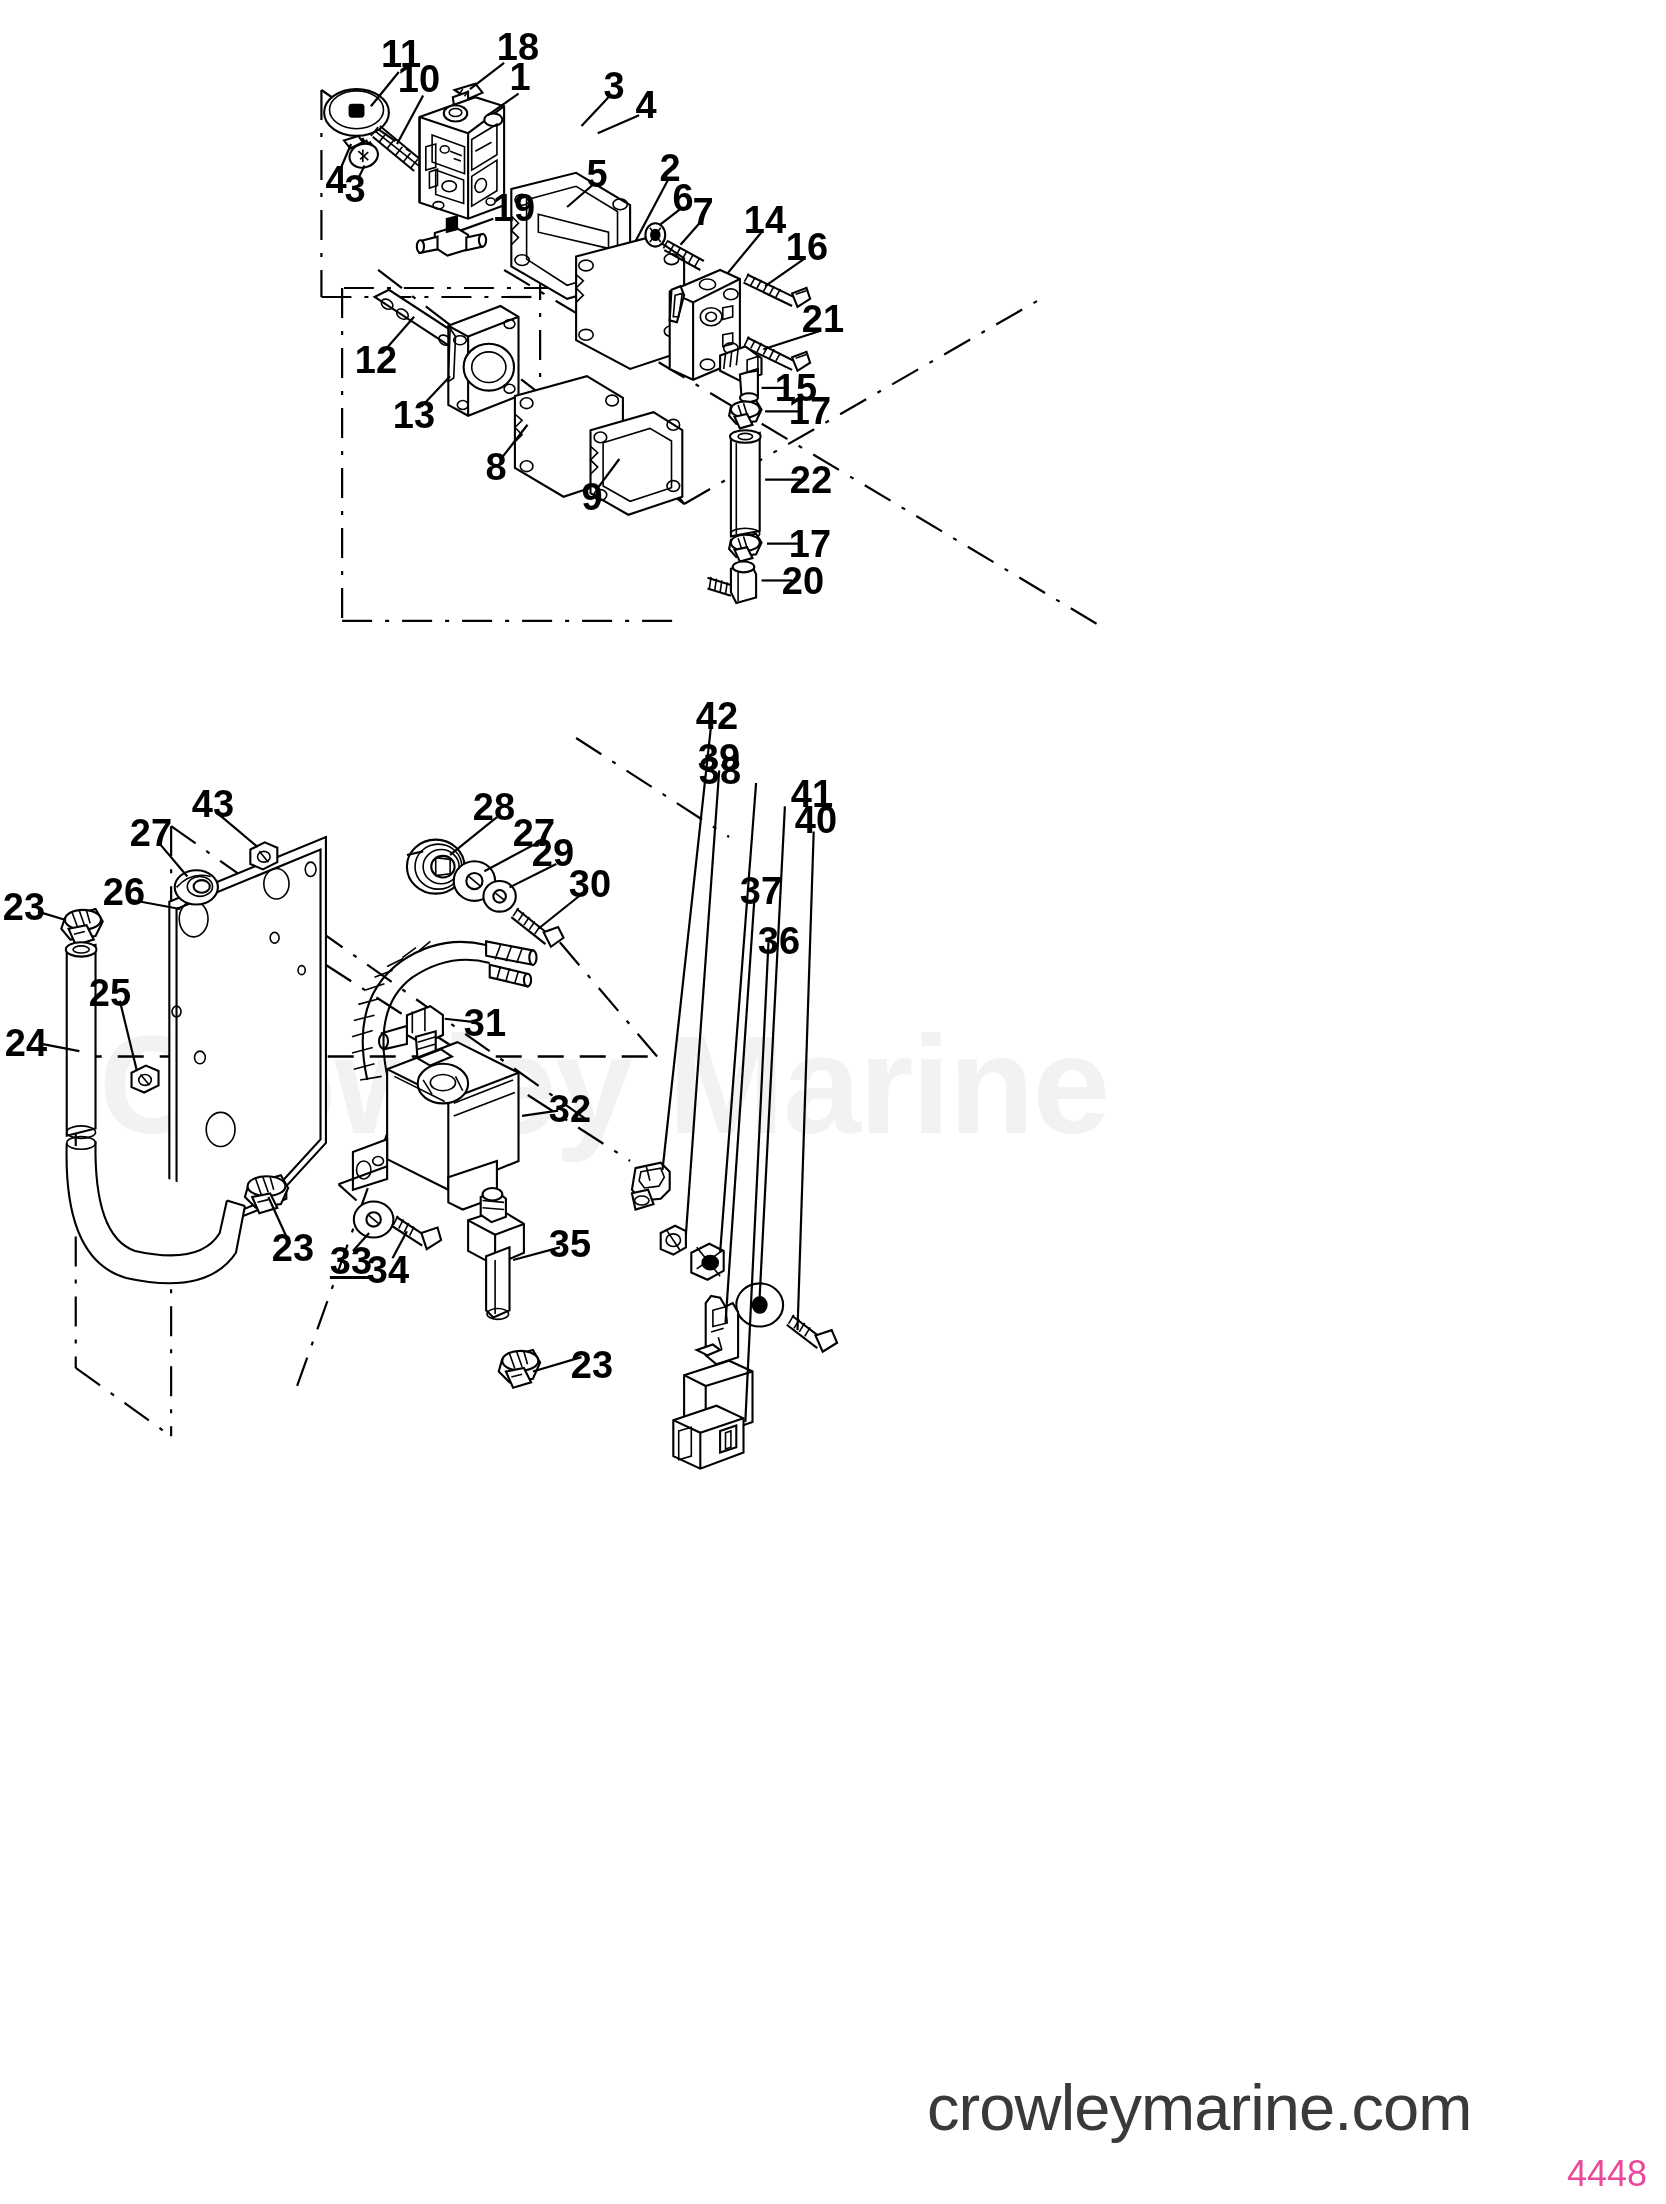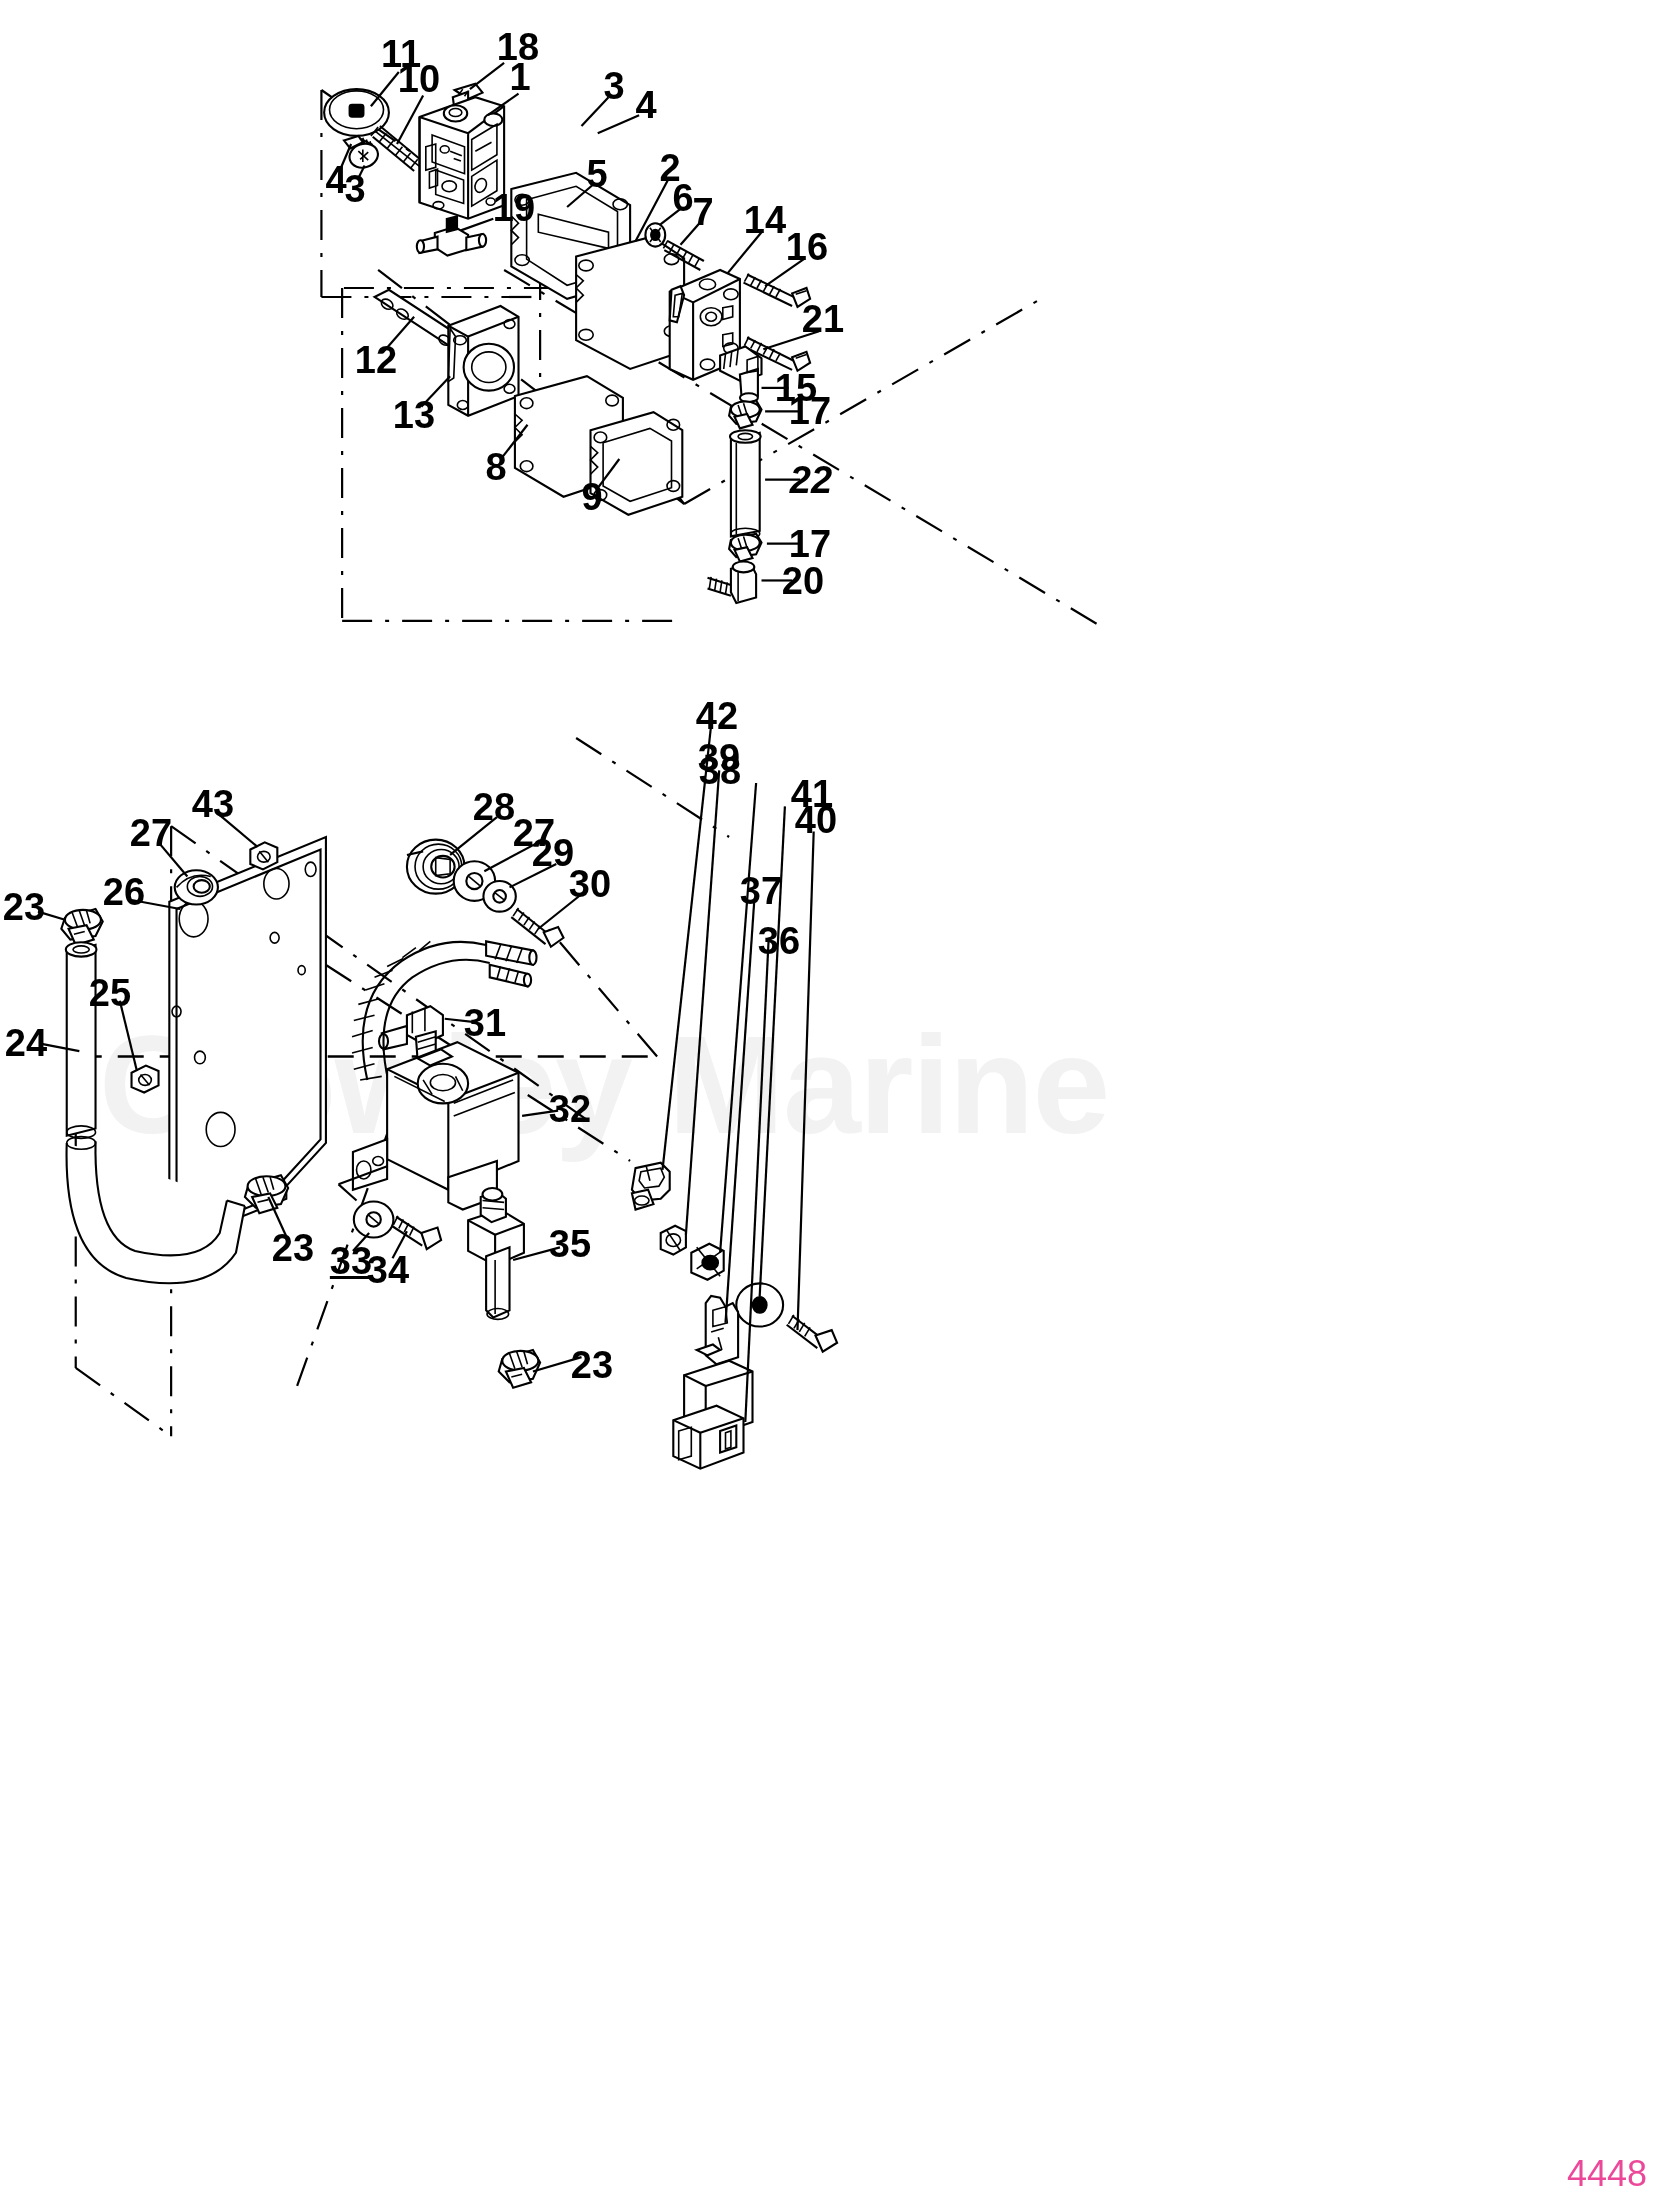--- a/index.html
+++ b/index.html
@@ -636,21 +636,21 @@
     <div class="callout" style="left:683px;top:198px;">6</div>
     <div class="callout" style="left:703px;top:212px;">7</div>
     <div class="callout" style="left:765px;top:220px;">14</div>
     <div class="callout" style="left:807px;top:247px;">16</div>
     <div class="callout" style="left:823px;top:319px;">21</div>
     <div class="callout" style="left:376px;top:360px;">12</div>
     <div class="callout" style="left:796px;top:388px;">15</div>
     <div class="callout" style="left:810px;top:411px;">17</div>
     <div class="callout" style="left:414px;top:415px;">13</div>
     <div class="callout" style="left:496px;top:467px;">8</div>
-    <div class="callout" style="left:811px;top:480px;font-style:italic;">22</div>
+    <div class="callout" style="left:811px;top:480px;">22</div>
     <div class="callout" style="left:592px;top:497px;">9</div>
     <div class="callout" style="left:810px;top:544px;">17</div>
     <div class="callout" style="left:803px;top:581px;">20</div>
     <div class="callout" style="left:717px;top:716px;">42</div>
     <div class="callout" style="left:719px;top:758px;">39</div>
     <div class="callout" style="left:720px;top:771px;">38</div>
     <div class="callout" style="left:812px;top:794px;">41</div>
     <div class="callout" style="left:816px;top:820px;">40</div>
     <div class="callout" style="left:213px;top:804px;">43</div>
     <div class="callout" style="left:494px;top:807px;">28</div>
@@ -666,16 +666,17 @@
     <div class="callout" style="left:485px;top:1023px;">31</div>
     <div class="callout" style="left:26px;top:1043px;">24</div>
     <div class="callout" style="left:570px;top:1109px;">32</div>
     <div class="callout" style="left:293px;top:1248px;">23</div>
     <div class="callout" style="left:351px;top:1261px;text-decoration:underline;">33</div>
     <div class="callout" style="left:388px;top:1270px;">34</div>
     <div class="callout" style="left:570px;top:1244px;">35</div>
     <div class="callout" style="left:592px;top:1365px;">23</div>
   </div>
 
+  <div id="brandline">crowleymarine.com</div>
   <div id="figno">4448</div>
 
 </div>
 
 
 </body></html>

